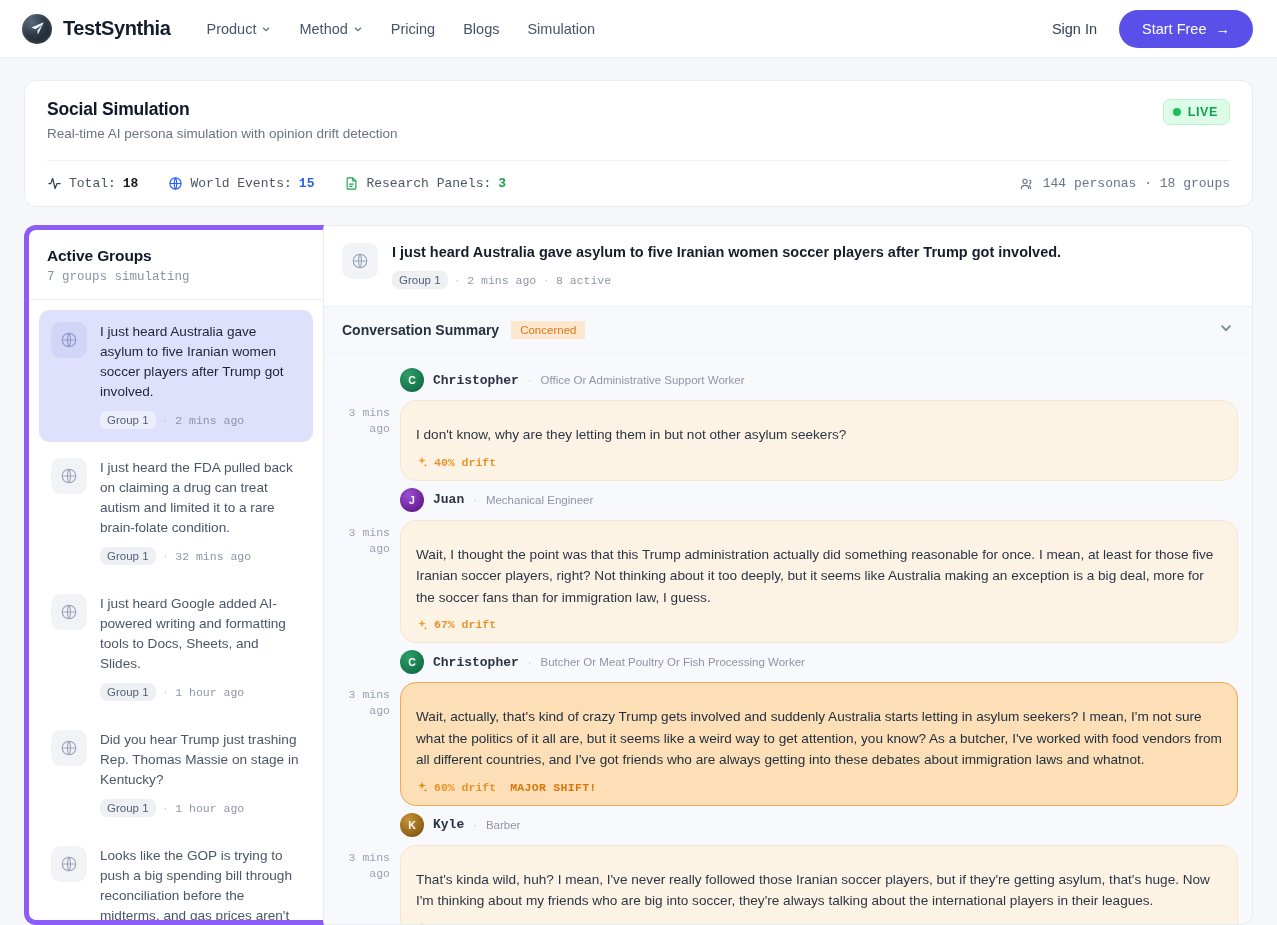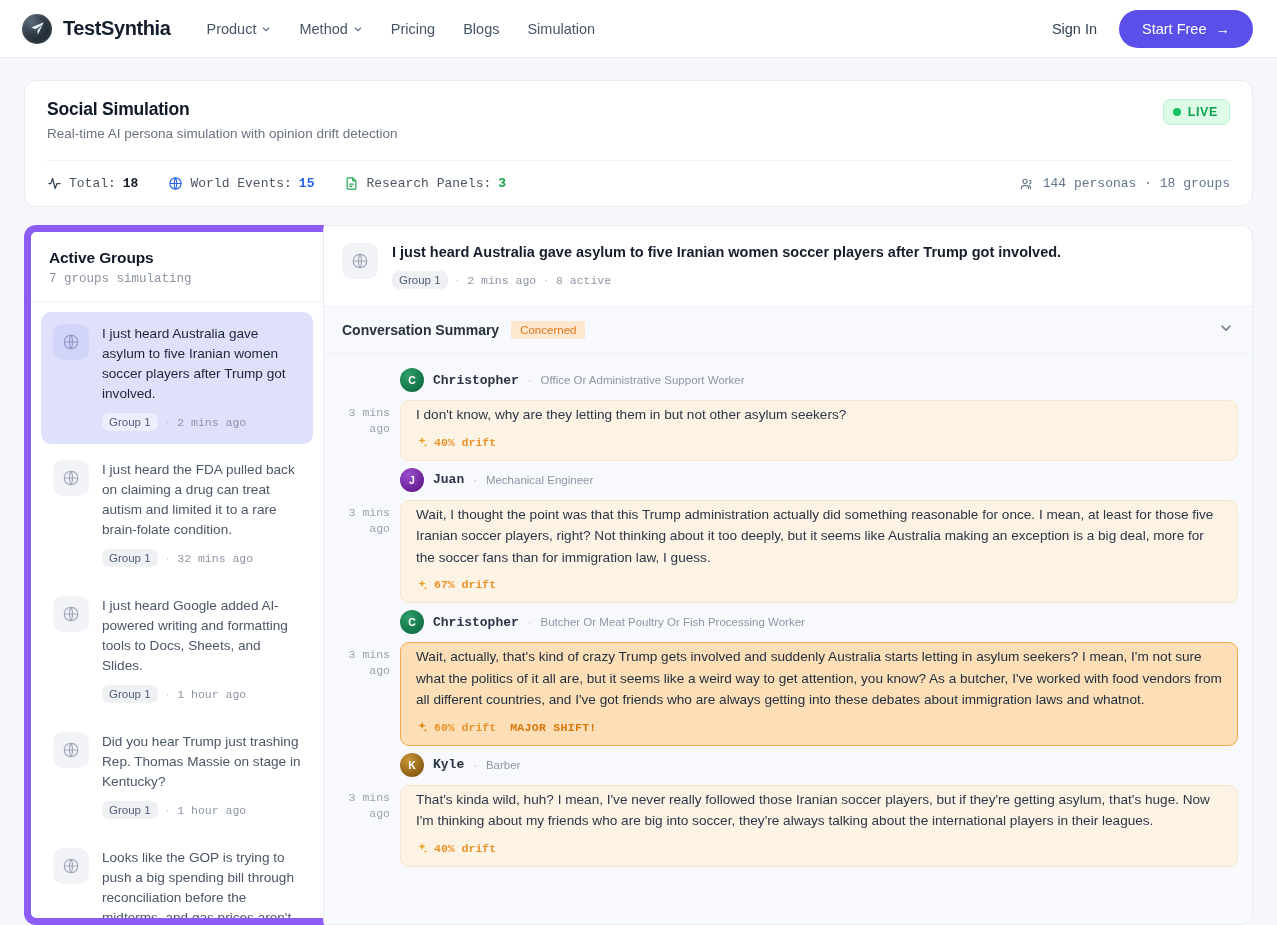--- a/index.html
+++ b/index.html
@@ -166,21 +166,21 @@
     display: flex;
     gap: 0;
     height: 700px;
   }
 
   
   .sidebar {
     width: 300px;
     flex: 0 0 300px;
     background: #ffffff;
-    border: 7px solid #8b5cf6;
+    border: 5px solid #8b5cf6;
     border-radius: 12px 0 0 12px;
     border-right: 1px solid #e8ebf1;
     overflow: hidden;
   }
   .sidebar-head {
     padding: 17px 18px 15px 18px;
     border-bottom: 1px solid #eef1f5;
   }
   .sidebar-title {
     font-size: 15.5px;
@@ -357,22 +357,22 @@
     color: #2a3344;
   }
   .p-sep { color: #b7bfcc; font-size: 11px; }
   .p-role {
     font-size: 11.5px;
     color: #8e96a6;
   }
   .bubble {
     background: #fdf3e5;
     border: 1px solid #f6e6cd;
-    border-radius: 9px;
-    padding: 3px 15px 11px 15px;
+    border-radius: 16px;
+    padding: 23px 15px 11px 15px;
   }
   .bubble.major {
     background: #fcdfb6;
     border: 1.5px solid #f0a94b;
   }
   .bubble-text {
     font-size: 13.6px;
     line-height: 21.5px;
     color: #2c3545;
   }

